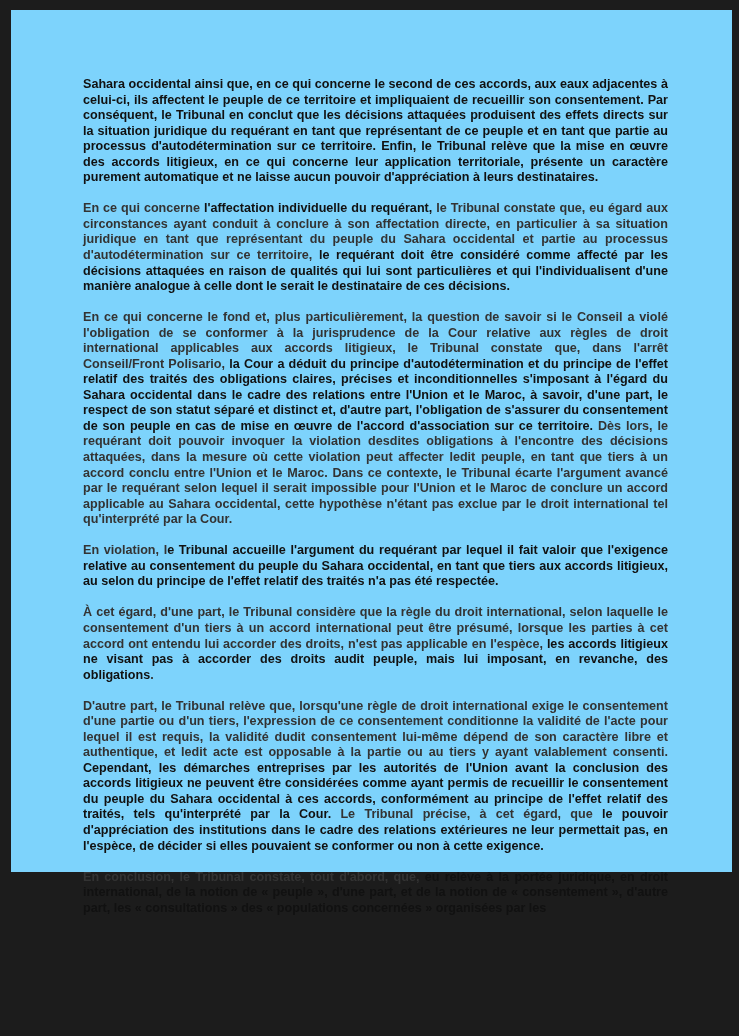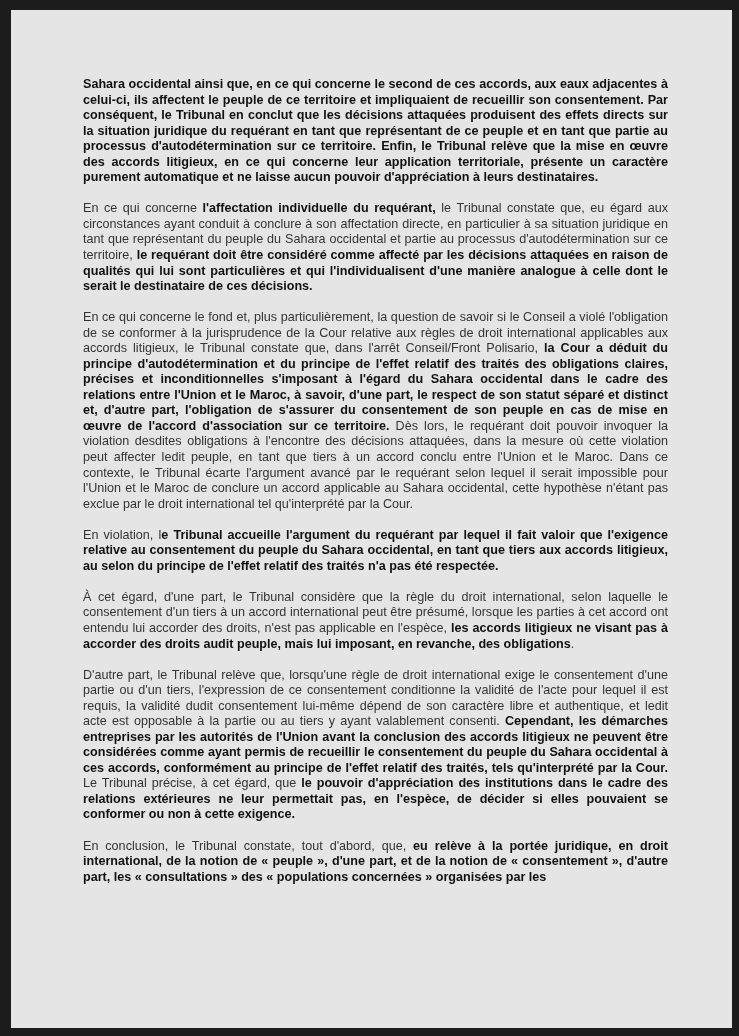--- a/index.html
+++ b/index.html
@@ -4,34 +4,34 @@
 <style>
   html, body { margin: 0; padding: 0; }
   body {
     width: 739px; height: 1036px;
     background: #1c1c1c;
     position: relative; overflow: hidden;
     font-family: "Liberation Sans", sans-serif;
   }
   .page {
     position: absolute; left: 11px; top: 10px;
-    width: 721px; height: 1018px;
-    background: #e5e5e5;
+    width: 721px; height: 862px;
+    background: #7dd3fc;
   }
   .content {
     position: absolute; left: 72px; top: 67px;
     width: 585px;
     font-size: 12.6px;
     line-height: 15.55px;
     color: #1a1a1a;
     text-align: justify;
   }
   .content p { margin: 0 0 15.5px 0; }
   .b { font-weight: bold; color: #111; }
-  .n { font-weight: normal; color: #333; }
+  .n { font-weight: bold; color: #333; }
   .heading { font-style: italic; color: #333; }
 </style>
 </head>
 <body>
 
 <div class="page">
   <div class="content">
 
     <p>
       <span class="b">Sahara occidental ainsi que, en ce qui concerne le second de ces accords, aux eaux adjacentes à celui-ci, ils affectent le peuple de ce territoire et impliquaient de recueillir son consentement. Par conséquent, le Tribunal en conclut que les décisions attaquées produisent des effets directs sur la situation juridique du requérant en tant que représentant de ce peuple et en tant que partie au processus d'autodétermination sur ce territoire. Enfin, le Tribunal relève que la mise en œuvre des accords litigieux, en ce qui concerne leur application territoriale, présente un caractère purement automatique et ne laisse aucun pouvoir d'appréciation à leurs destinataires.</span>

